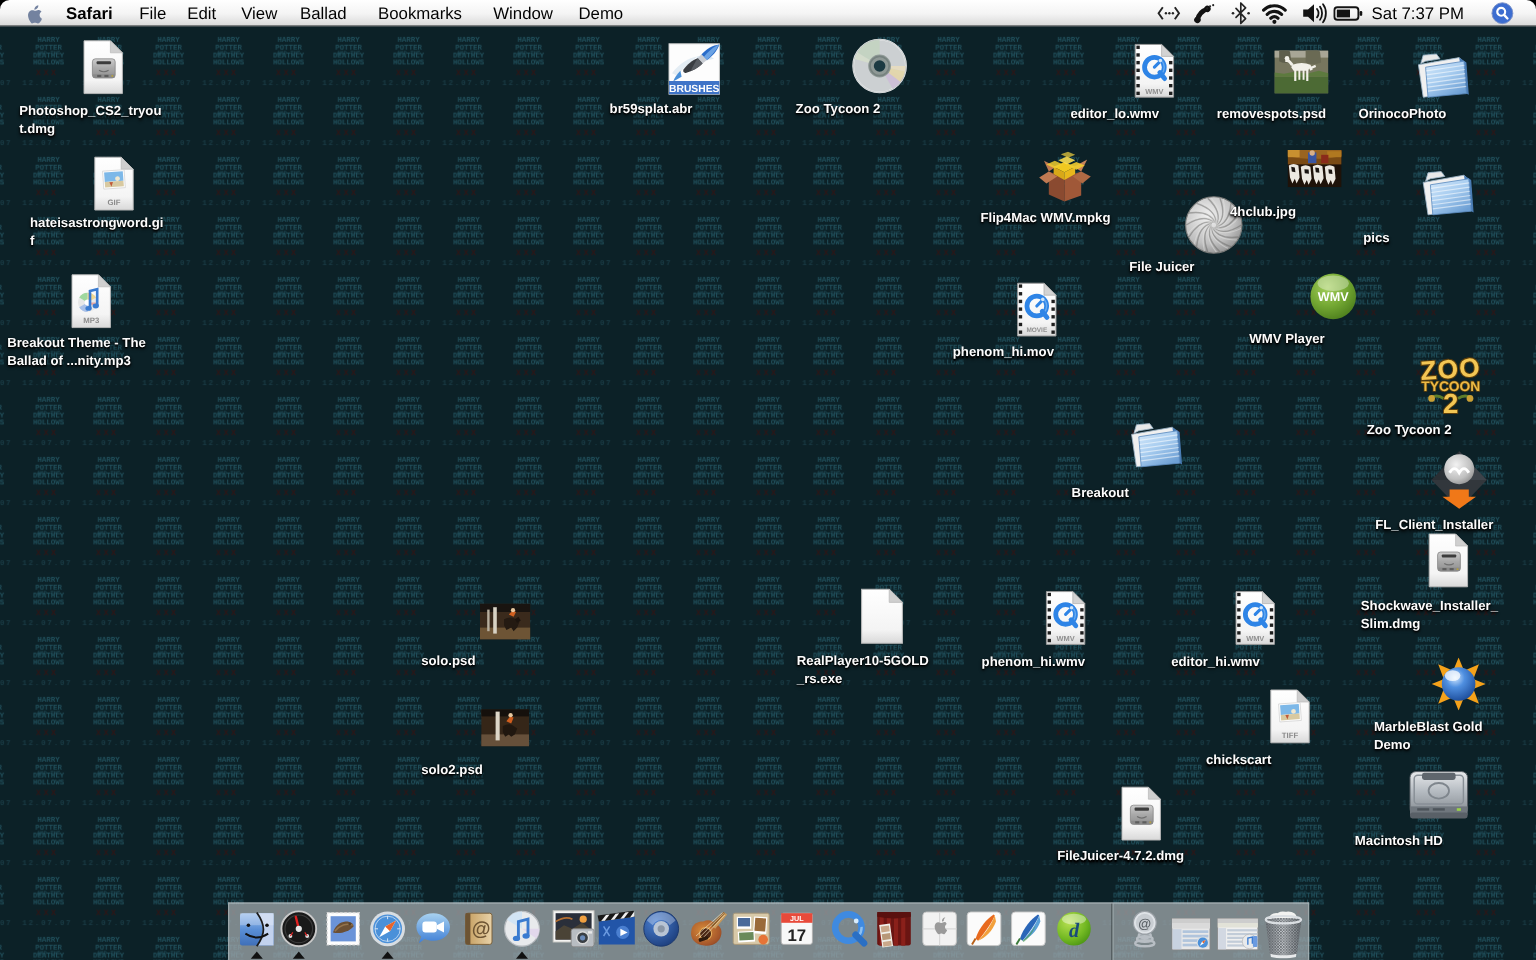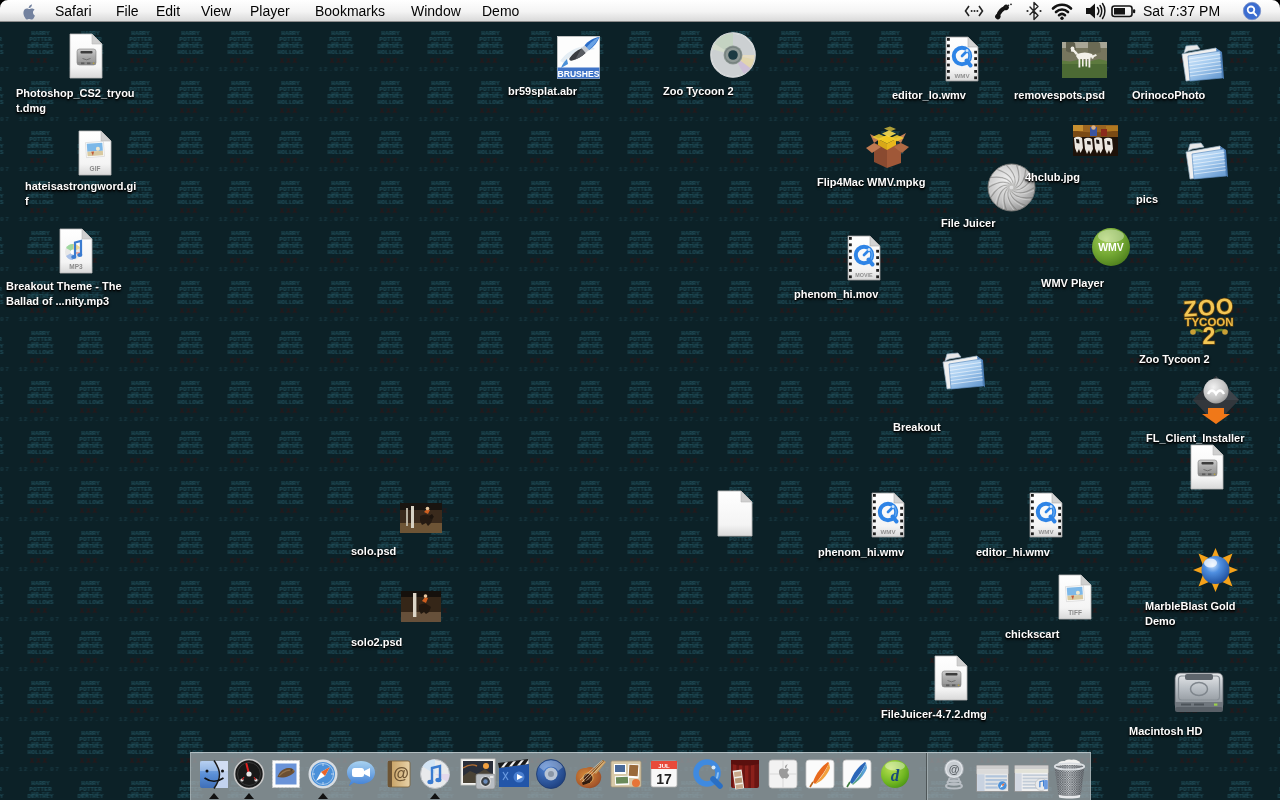--- a/index.html
+++ b/index.html
@@ -4,21 +4,21 @@
 <style>
   html,body{margin:0;padding:0;width:1280px;height:800px;overflow:hidden;background:#0c2127;}
   *{box-sizing:border-box;}
   body{font-family:"Liberation Sans",sans-serif;position:relative;-webkit-font-smoothing:antialiased;}
   #bg{position:absolute;left:0;top:0;width:1280px;height:800px;}
   
   #menubar{position:absolute;left:0;top:0;width:1280px;height:22px;
     background:linear-gradient(#ffffff,#f4f4f4 55%,#dadada 100%);
     border-bottom:1px solid #8c8c8c;z-index:50;}
   #menubar .mi{opacity:0.99;position:absolute;top:0;height:22px;line-height:22px;font-size:14px;color:#000;}
-  #menubar .bold{font-weight:normal;}
+  #menubar .bold{font-weight:bold;}
   .corner{position:absolute;top:0;width:8px;height:8px;z-index:60;}
   #clock{opacity:0.99;position:absolute;top:0;height:22px;line-height:22px;font-size:14px;color:#000;}
   
   .di{position:absolute;text-align:left;z-index:10;}
   .di svg{display:block;margin:0 auto;filter:blur(0px);}
   .lbl{opacity:0.99;font-weight:bold;font-size:11px;line-height:14.5px;color:#fff;margin-top:7px;
        text-shadow:0 1px 2px rgba(0,0,0,0.95),0 1px 1px #000,0 2px 3px rgba(0,0,0,0.8);
        white-space:pre-line;}
   
   #dock{position:absolute;left:190px;top:752px;width:901px;height:48px;
@@ -55,21 +55,21 @@
   <svg class="mi" style="left:19px" width="17" height="22" viewBox="0 0 28 30">
     <g fill="#72819f" transform="translate(0,1.5)">
       <path d="M16.4,8.6c1.1,0,2.6-0.8,3.5-1.8c0.8-0.9,1.4-2.3,1.4-3.6c0-0.2,0-0.4-0.1-0.5c-1.3,0.1-2.9,0.9-3.8,2c-0.8,0.9-1.5,2.2-1.5,3.5c0,0.2,0,0.4,0.1,0.5C16.1,8.6,16.3,8.6,16.4,8.6z"></path>
       <path d="M12.6,27.6c1.5,0,2.2-1,4.1-1c1.9,0,2.4,1,4.1,1c1.7,0,2.8-1.5,3.8-3c1.2-1.7,1.7-3.4,1.7-3.5c-0.1,0-3.3-1.3-3.3-5c0-3.2,2.5-4.6,2.7-4.7c-1.5-2.1-3.7-2.2-4.3-2.2c-1.8,0-3.3,1.1-4.3,1.1c-1,0-2.3-1-3.9-1c-3,0-6,2.5-6,7.1c0,2.9,1.1,5.9,2.5,7.9C10.8,26.1,11.9,27.6,12.6,27.6z"></path>
     </g>
   </svg>
   <span class="mi bold" style="left:55px">Safari</span>
   <span class="mi" style="left:116px">File</span>
   <span class="mi" style="left:156px">Edit</span>
   <span class="mi" style="left:201px">View</span>
-  <span class="mi" style="left:250px">Player</span>
+  <span class="mi" style="left:250px">Ballad</span>
   <span class="mi" style="left:315px">Bookmarks</span>
   <span class="mi" style="left:411px">Window</span>
   <span class="mi" style="left:482px">Demo</span>
   <span id="clock" style="left:1143px">Sat 7:37 PM</span>
 
   <svg class="mi" style="left:963px" width="22" height="22" viewBox="0 0 22 22">
     <g stroke="#222" stroke-width="1.6" fill="none">
       <path d="M6,6 L2.5,11 L6,16"></path>
         <path d="M16,6 L19.5,11 L16,16"></path>
     </g>
@@ -465,58 +465,60 @@
         <text x="26" y="48" font-size="23" fill="#f3c654" stroke="#5d3f0c" stroke-width="1.6" paint-order="stroke">2</text>
       </g>
     </svg>
     <div class="lbl" style="margin-top:4px">Zoo Tycoon 2</div>
   </div>
 
   <div class="di" style="left:893px;top:347px;width:140px">
     <svg width="48" height="44">
         <use href="#folder"></use>
       </svg>
-    <div class="lbl" style="margin-top:29px">Breakout</div>
+    <div class="lbl" style="margin-top:13px">Breakout</div>
   </div>
   <div class="di" style="left:1146px;top:374px;width:140px">
     <svg width="50" height="52" viewBox="0 0 50 52">
       <path d="M25,2 L48,26 L25,50 L2,26 Z" fill="#32373c"></path>
       <path d="M25,2 L48,26 L25,26 Z" fill="#3d434a"></path>
       <path d="M25,2 L2,26 L25,26 Z" fill="#2a2f34"></path>
       <circle cx="25" cy="17" r="12.5" fill="url(#graysph)"></circle>
       <path d="M17,20 q4,-7 8,0 q4,-7 8,0" stroke="#fff" stroke-width="2.4" fill="none"></path>
       <path d="M17,34 h16 v6 h6 l-14,10 -14,-10 h6 z" fill="#f07818"></path>
     </svg>
     <div class="lbl" style="margin-top:5px">FL_Client_Installer</div>
   </div>
 
   <div class="di" style="left:1134px;top:444px;width:145px">
     <svg width="34" height="46">
         <use href="#dmg"></use>
       </svg>
+    <div class="lbl" style="margin-top:8px">Shockwave_Installer_
+Slim.dmg</div>
   </div>
   <div class="di" style="left:1145px;top:548px;width:140px">
     <svg width="47" height="44" viewBox="0 0 47 44">
       <g fill="#f5a21a">
         <path d="M23.5,0 L28.5,12 L18.5,12 Z"></path>
         <path d="M23.5,44 L28.5,32 L18.5,32 Z"></path>
         <path d="M1,22 L13.5,17 L13.5,27 Z"></path>
         <path d="M46,22 L33.5,17 L33.5,27 Z"></path>
         <path d="M6.5,5.5 L18,10.5 L11,17.5 Z"></path>
         <path d="M40.5,5.5 L29,10.5 L36,17.5 Z"></path>
         <path d="M6.5,38.5 L18,33.5 L11,26.5 Z"></path>
         <path d="M40.5,38.5 L29,33.5 L36,26.5 Z"></path>
       </g>
       <circle cx="23.5" cy="22" r="14" fill="url(#marble)"></circle>
       <ellipse cx="18.5" cy="15" rx="6.5" ry="4.5" fill="#fff" opacity="0.75"></ellipse>
     </svg>
     <div class="lbl" style="margin-top:7px">MarbleBlast Gold
 Demo</div>
   </div>
-  <div class="di" style="left:1129px;top:671px;width:140px">
+  <div class="di" style="left:1129px;top:641px;width:140px">
     <svg width="50" height="45" viewBox="0 0 50 45">
       <rect x="1" y="2" width="48" height="36" rx="5" fill="url(#hddg)" stroke="#565c62" stroke-width="0.8"></rect>
       <rect x="4.5" y="5" width="41" height="24" rx="3" fill="none" stroke="#888f96" stroke-width="1.2"></rect>
       <rect x="11" y="3" width="28" height="6" rx="2" fill="#5f666d"></rect>
       <ellipse cx="25" cy="18" rx="8.5" ry="6.5" fill="none" stroke="#7f868d" stroke-width="1.5"></ellipse>
       <rect x="1" y="31" width="48" height="7" fill="#70777e"></rect>
       <rect x="1" y="36" width="48" height="5" rx="2" fill="#596067"></rect>
       <rect x="40" y="32.5" width="3.4" height="2.2" fill="#9ad04a"></rect>
       <rect x="7" y="32.5" width="10" height="2" fill="#4d545a"></rect>
       <rect x="20" y="32.5" width="10" height="2" fill="#4d545a"></rect>
@@ -548,20 +550,22 @@
       <path d="M21,10 l3,-4 3,1 -2,5 z" fill="#d05e1e"></path>
       <circle cx="24.5" cy="5" r="1.8" fill="#e8c8a0"></circle>
     </svg>
     <div class="lbl" style="margin-top:13px">solo2.psd</div>
   </div>
   <div class="di" style="left:664px;top:490px;width:142px">
     <svg width="36" height="47" viewBox="0 0 36 47">
       <path d="M1,1 H24 L35,12 V46 H1 Z" fill="url(#pageg)" stroke="#b9b9b9" stroke-width="0.9"></path>
       <path d="M24,1 L24,12 H35 Z" fill="#cfcfcf" stroke="#b9b9b9" stroke-width="0.6"></path>
     </svg>
+    <div class="lbl">RealPlayer10-5GOLD
+_rs.exe</div>
   </div>
   <div class="di" style="left:818px;top:492px;width:140px">
     <svg width="34" height="46">
         <use href="#film"></use>
         <text x="17" y="42" font-size="6.2" font-weight="bold" fill="#909090" text-anchor="middle" font-family="Liberation Sans">WMV</text>
       </svg>
     <div class="lbl">phenom_hi.wmv</div>
   </div>
   <div class="di" style="left:976px;top:492px;width:140px">
     <svg width="34" height="46">

